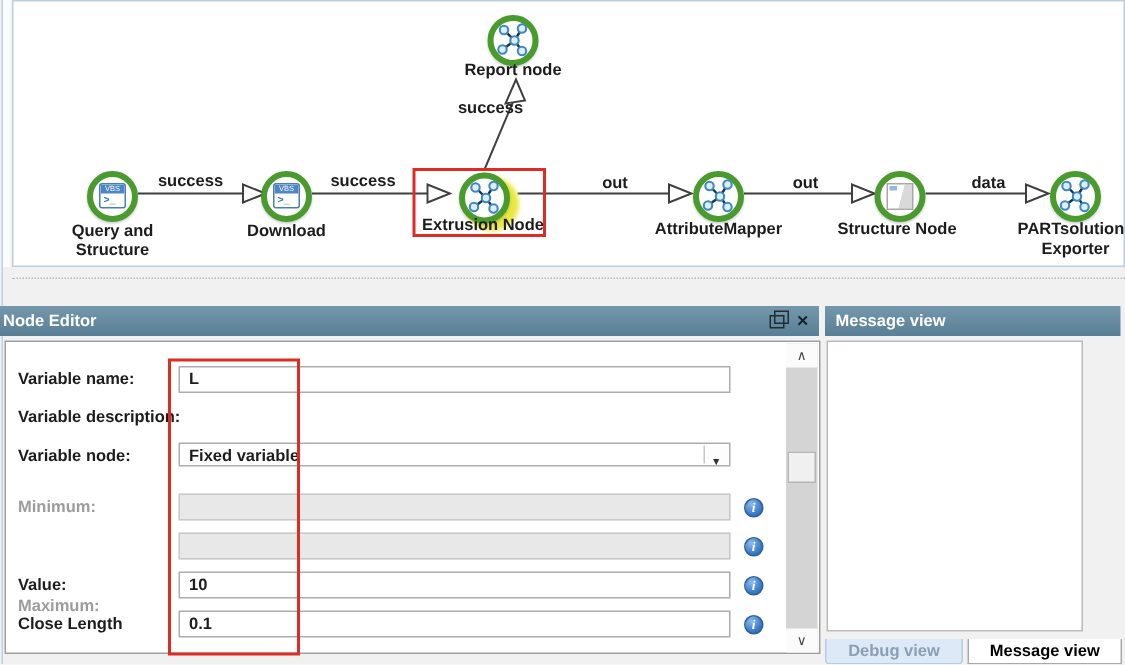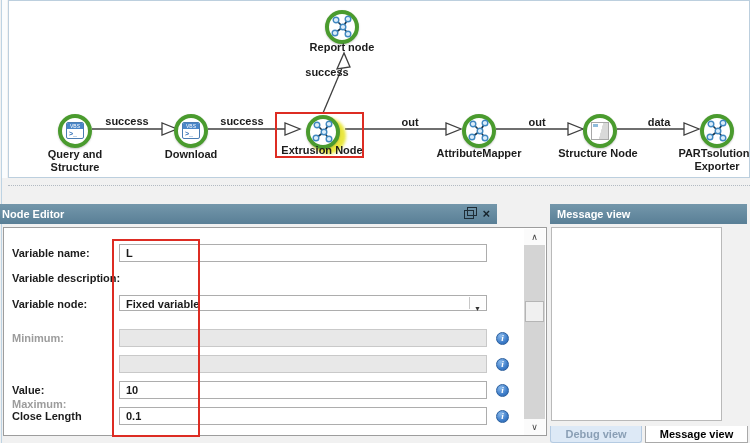--- a/index.html
+++ b/index.html
@@ -23,21 +23,21 @@
   .struct-icon{position:absolute;left:8px;top:8px;width:18px;height:18px;background:linear-gradient(105deg,#ffffff 54%,#d9d9d9 56%);border:1px solid #a8a8a8;box-sizing:border-box;}
   .struct-icon::before{content:"";position:absolute;left:1px;top:1px;width:5px;height:3px;background:#8fbcdc;}
 
   .node-label{position:absolute;transform:translateX(-50%);white-space:nowrap;font-size:11px;font-weight:600;color:#1c1c1c;text-align:left;line-height:13px;}
   .edge-label{position:absolute;transform:translateX(-50%);white-space:nowrap;font-size:11px;font-weight:600;color:#1c1c1c;line-height:13px;}
   .red-box{position:absolute;border:2px solid #dd2c23;box-sizing:border-box;}
 
   
   .titlebar{position:absolute;top:204px;height:20px;background:linear-gradient(#7497ab,#597f96);color:#fff;
             font-size:11px;font-weight:600;line-height:20px;box-sizing:border-box;}
-  #ne-titlebar{left:0;width:497px;padding-left:2px;}
+  #ne-titlebar{left:0;width:546px;padding-left:2px;}
   #mv-titlebar{left:550px;width:197px;padding-left:7px;}
   .titlebar-btns{position:absolute;right:7px;top:0;height:20px;display:flex;align-items:center;gap:8px;}
   .restore-icon{position:relative;width:8px;height:7px;border:1px solid #1e2c35;background:transparent;}
   .restore-icon::before{content:"";position:absolute;left:2px;top:-4px;width:8px;height:7px;border:1px solid #1e2c35;}
   .close-glyph{color:#16232c;font-size:13px;font-weight:700;line-height:18px;}
 
   #ne-content{position:absolute;left:3px;top:227px;width:544px;height:209px;background:#fff;border:1px solid #9d9d9d;box-sizing:border-box;}
   .f-label{position:absolute;left:12px;font-size:11px;font-weight:600;color:#1c1c1c;line-height:14px;white-space:nowrap;}
   .f-label.dis{color:#9c9c9c;}
   .f-input{position:absolute;left:119px;width:368px;height:18px;border:1px solid #adadad;background:#fff;box-sizing:border-box;

